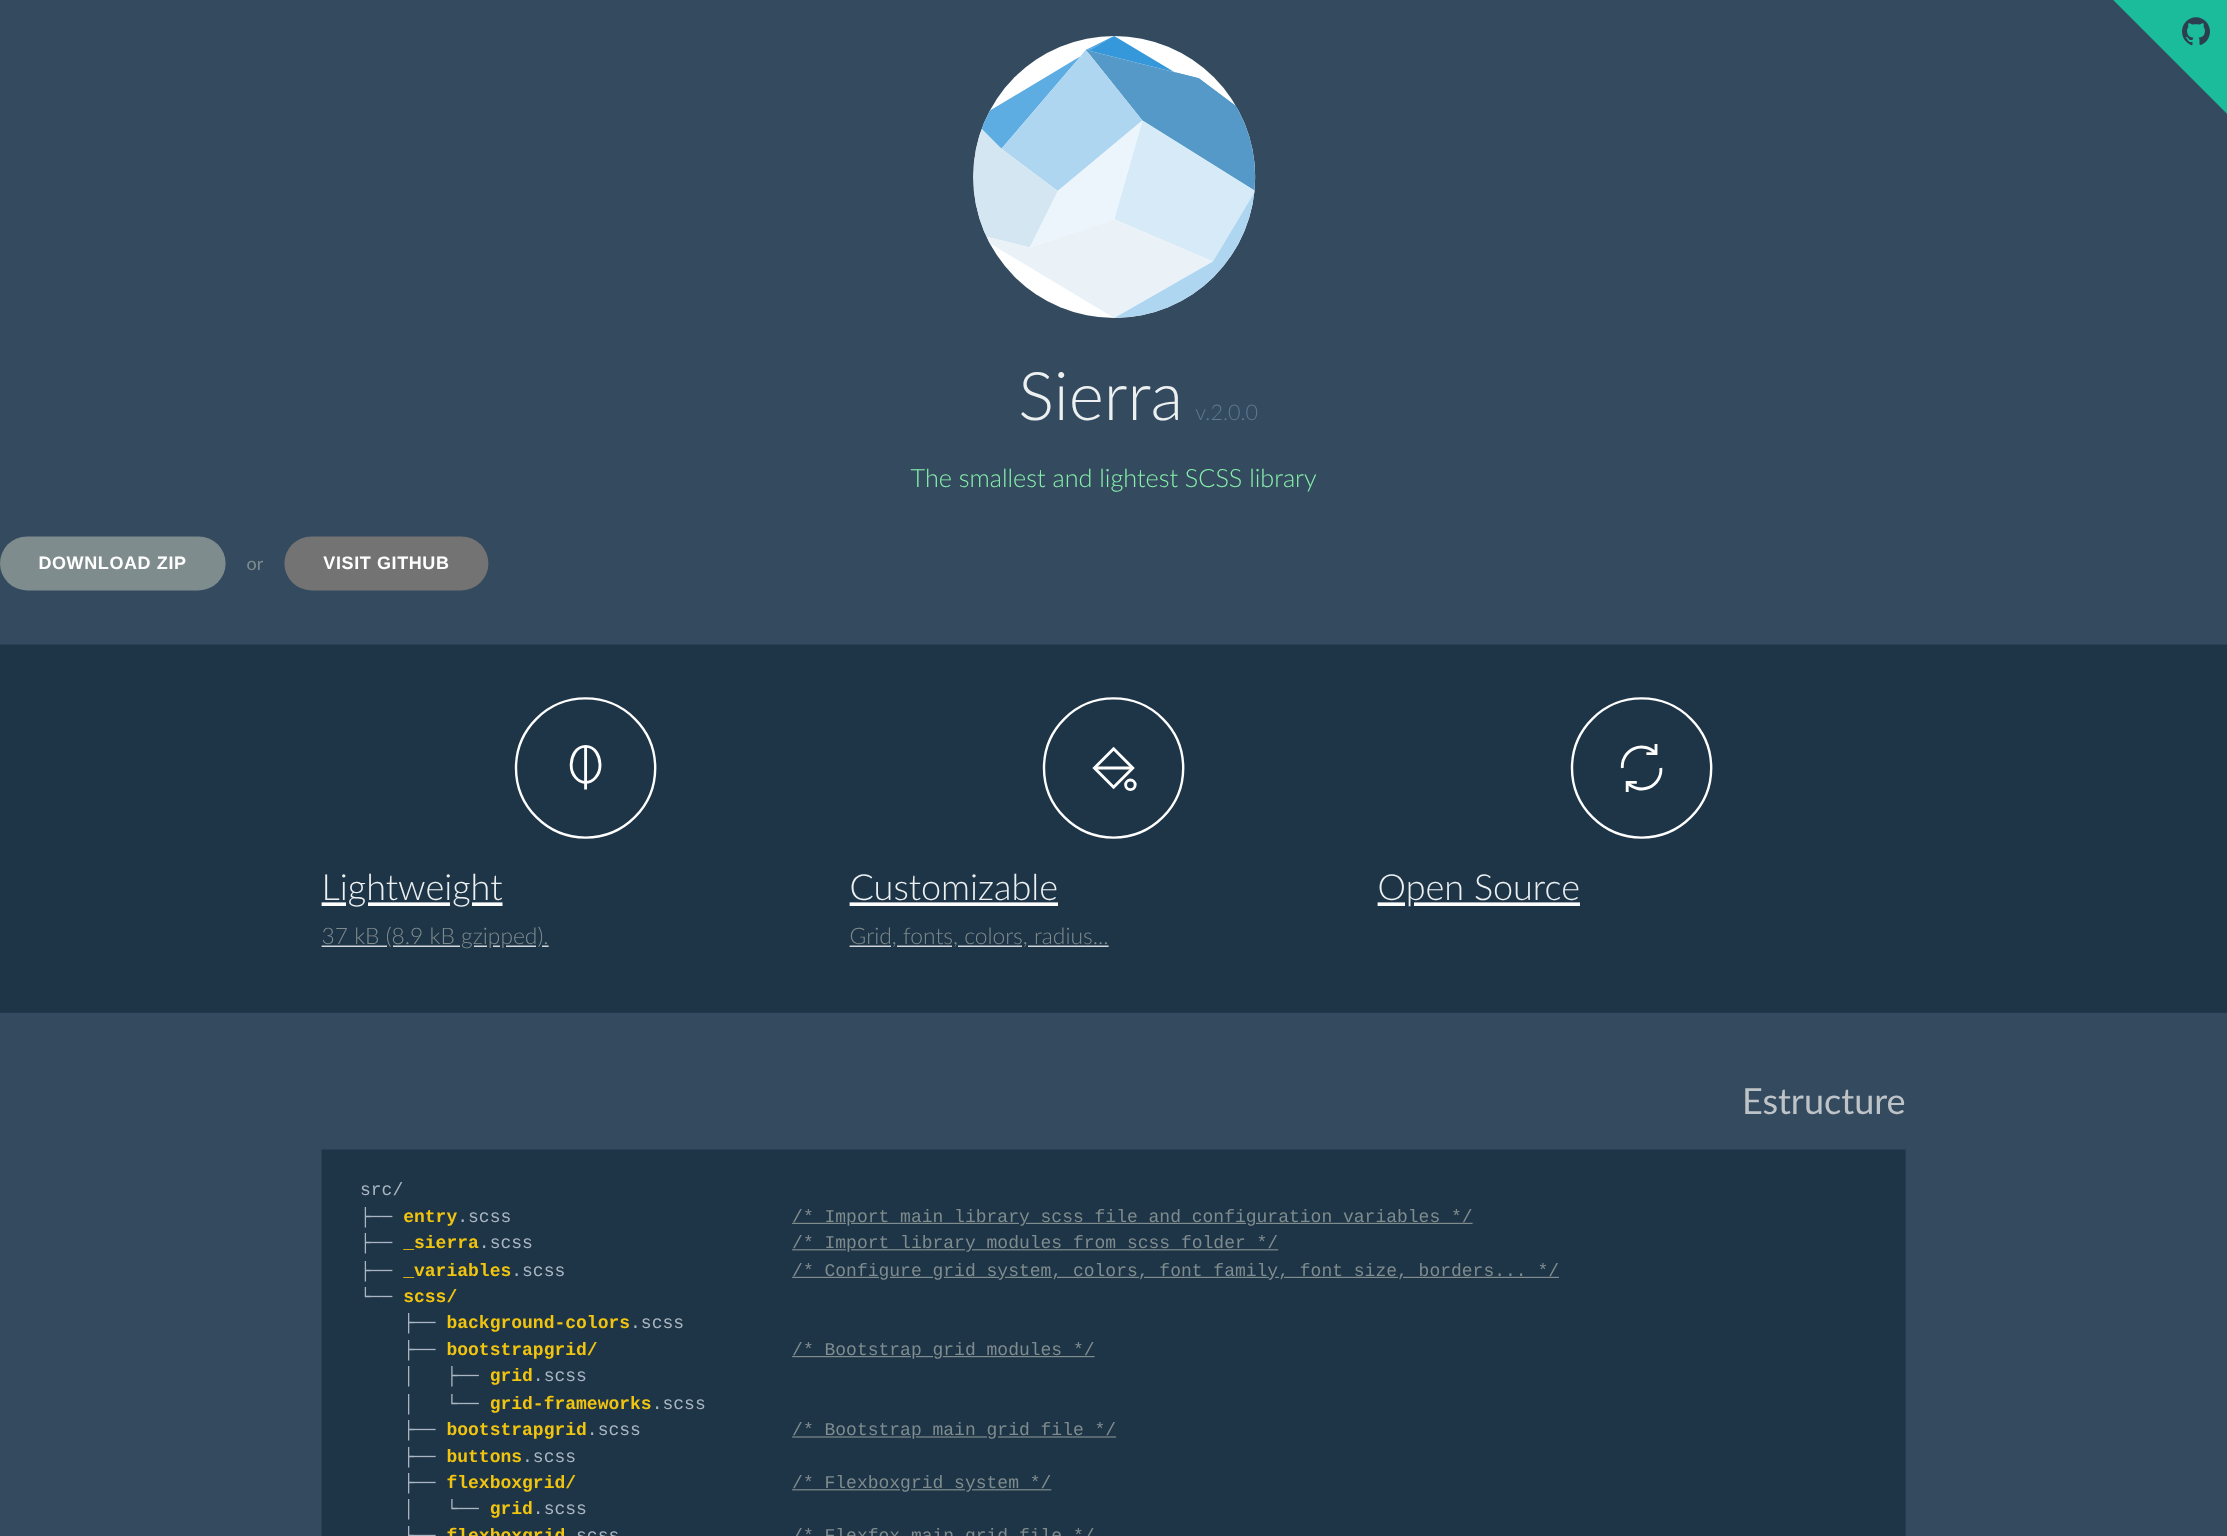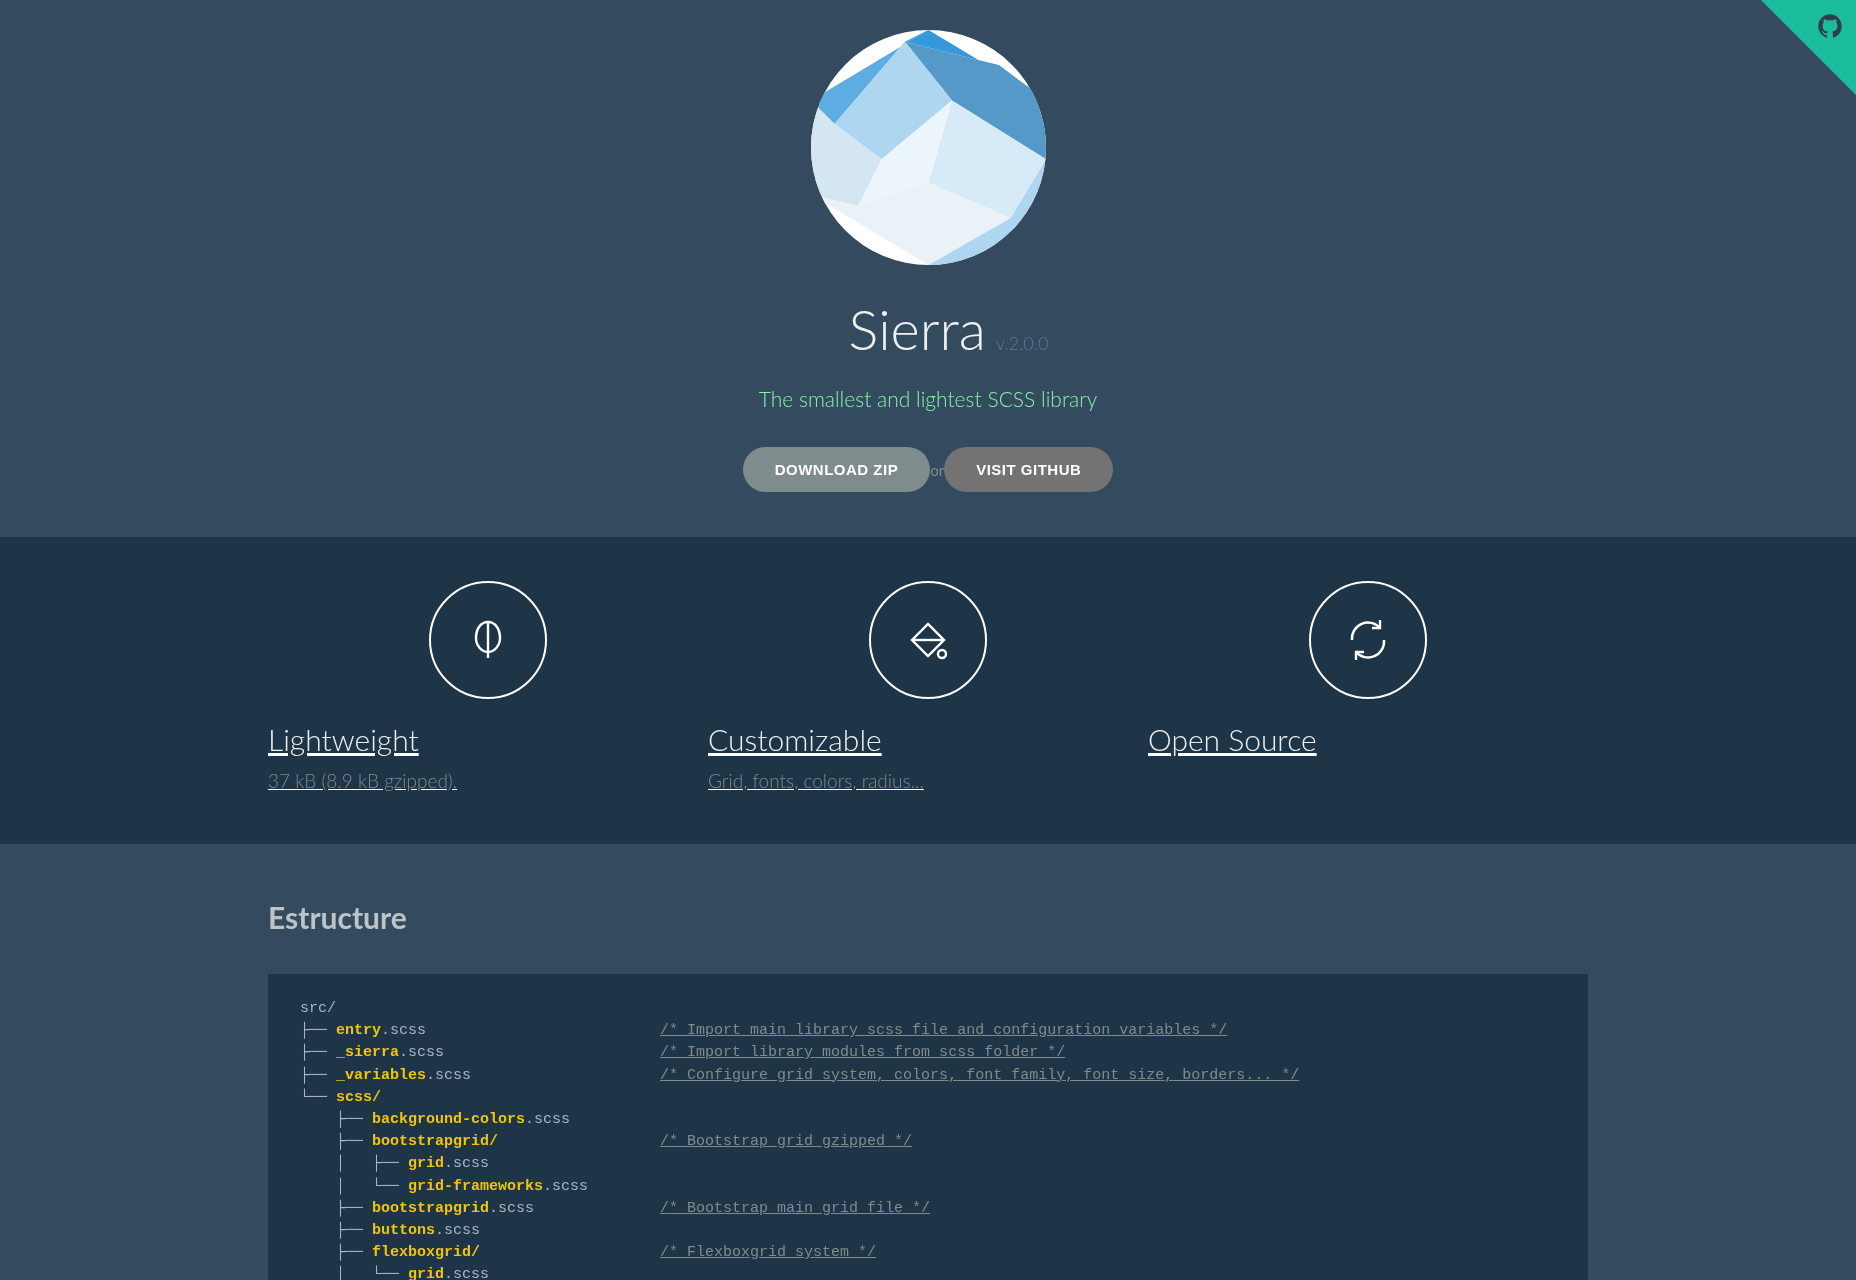--- a/index.html
+++ b/index.html
@@ -51,22 +51,23 @@
 }
 .tagline {
   font-size: 21px;
   color: #86efac;
   font-weight: 300;
   margin-top: 24px;
 }
 .btn-row {
   margin-top: 36px;
   display: flex;
-  justify-content: center;
+  justify-content: flex-start;
   align-items: center;
+  gap: 18px;
 }
 .btn {
   display: inline-block;
   padding: 14px 32px;
   border-radius: 999px;
   font-size: 15px;
   font-weight: 700;
   letter-spacing: 0.5px;
   text-transform: uppercase;
   cursor: pointer;
@@ -112,23 +113,24 @@
   color: #7f8c8d;
 }
 
 .structure {
   max-width: 1320px;
   margin: 0 auto;
   padding: 55px 0 20px;
 }
 .section-title {
   font-size: 30px;
-  font-weight: 700;
+  font-weight: 400;
   color: #bdc3c7;
-  margin-bottom: 39px;
+  margin-bottom: 23px;
+  text-align: right;
 }
 .code-block {
   background: #1e3447;
   padding: 24px 32px;
   font-family: 'Courier New', monospace;
   font-size: 15px;
   line-height: 1.48;
   white-space: pre;
   color: #aab6c2;
   overflow: hidden;
@@ -212,21 +214,21 @@
 </div>
 
 <div class="structure">
   <h2 class="section-title">Estructure</h2>
   <div class="code-block" id="code-block">src/
 ├── <span class="hl">entry</span>.scss                          <span class="cm">/* Import main library scss file and configuration variables */</span>
 ├── <span class="hl">_sierra</span>.scss                        <span class="cm">/* Import library modules from scss folder */</span>
 ├── <span class="hl">_variables</span>.scss                     <span class="cm">/* Configure grid system, colors, font family, font size, borders... */</span>
 └── <span class="hl">scss/</span>
     ├── <span class="hl">background-colors</span>.scss
-    ├── <span class="hl">bootstrapgrid/</span>                  <span class="cm">/* Bootstrap grid gzipped */</span>
+    ├── <span class="hl">bootstrapgrid/</span>                  <span class="cm">/* Bootstrap grid modules */</span>
     │   ├── <span class="hl">grid</span>.scss
     │   └── <span class="hl">grid-frameworks</span>.scss
     ├── <span class="hl">bootstrapgrid</span>.scss              <span class="cm">/* Bootstrap main grid file */</span>
     ├── <span class="hl">buttons</span>.scss
     ├── <span class="hl">flexboxgrid/</span>                    <span class="cm">/* Flexboxgrid system */</span>
     │   └── <span class="hl">grid</span>.scss
     ├── <span class="hl">flexboxgrid</span>.scss                <span class="cm">/* Flexfox main grid file */</span>
     └── 
 </div>
 </div>

